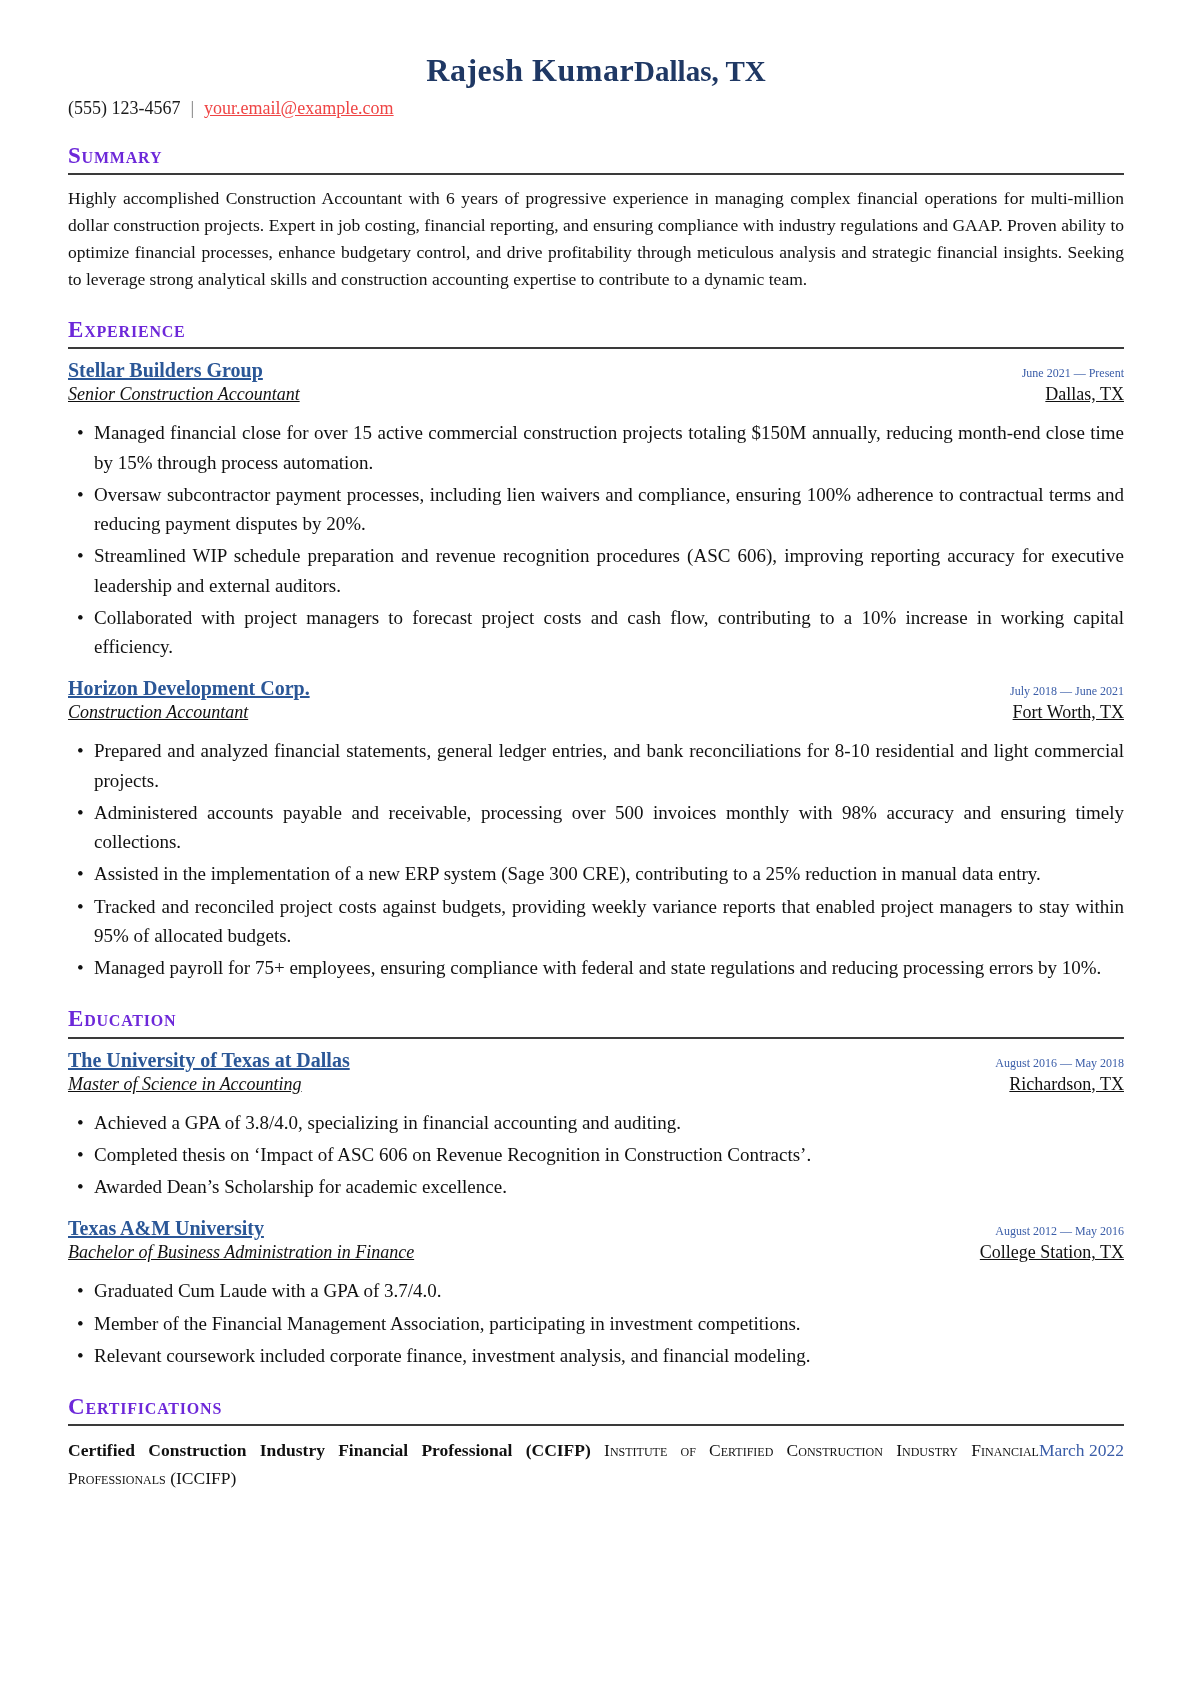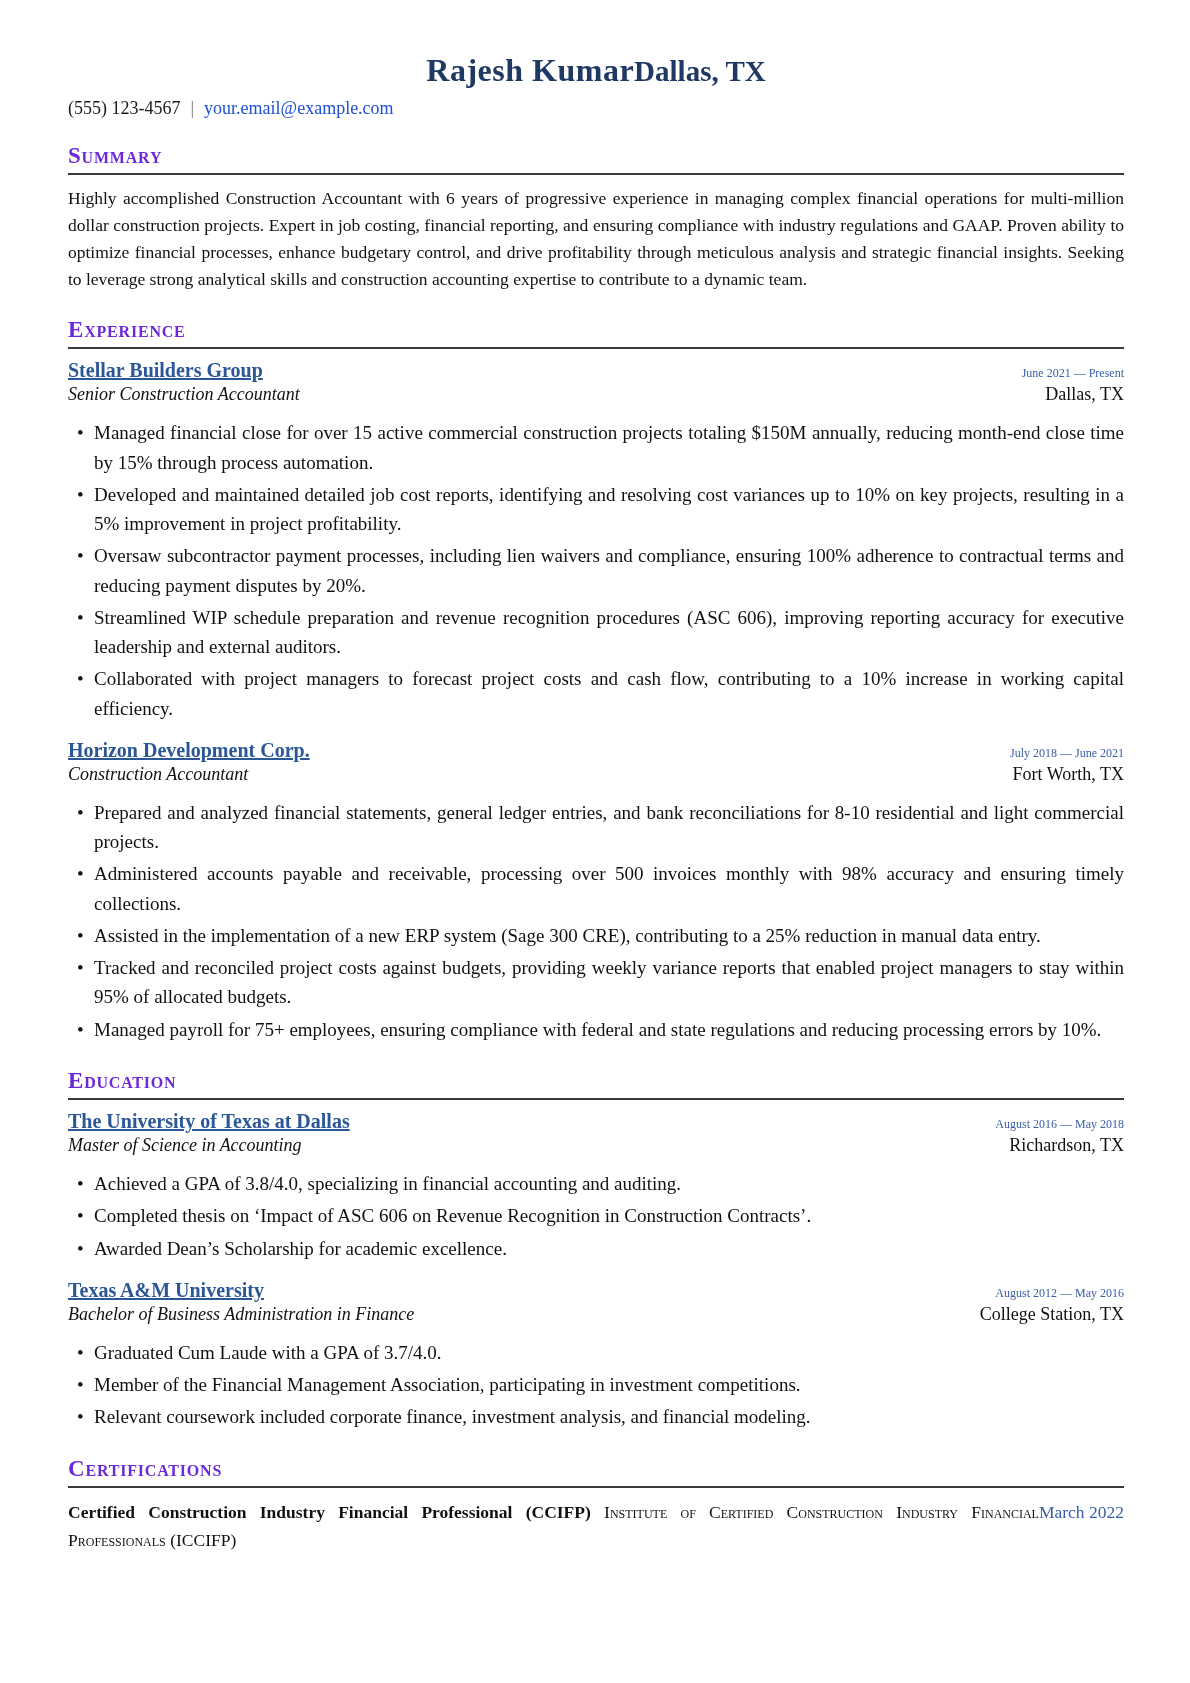--- a/index.html
+++ b/index.html
@@ -29,21 +29,22 @@
     font-weight: bold;
     color: #1f3864;
   }
   .contact-row {
     margin-top: 9px;
     font-size: 18px;
     color: #1a1a1a;
   }
   .contact-sep { color: #777777; margin: 0 10px; }
   .email-link {
-    color: #1d4ed8;
+    color: #ef4444;
+    text-decoration: underline;
     cursor: pointer;
   }
   
   .section { margin-top: 24px; }
   .section-title {
     font-size: 23px;
     font-weight: bold;
     font-variant: small-caps;
     letter-spacing: 0.8px;
     color: #6d28d9;
@@ -77,20 +78,21 @@
   }
   .entry-dates {
     font-size: 12px;
     color: #3a5da8;
   }
   .entry-sub {
     display: flex;
     justify-content: space-between;
     align-items: flex-start;
     margin-top: 2px;
+    text-decoration: underline;
   }
   .entry-role {
     font-size: 18px;
     font-style: italic;
     color: #111111;
   }
   .entry-location {
     font-size: 18px;
     color: #111111;
   }
@@ -152,21 +154,20 @@
     <div class="entry-head">
       <span class="entry-company">Stellar Builders Group</span>
       <span class="entry-dates">June 2021 — Present</span>
     </div>
     <div class="entry-sub">
       <span class="entry-role">Senior Construction Accountant</span>
       <span class="entry-location">Dallas, TX</span>
     </div>
     <ul class="bullets">
       <li>Managed financial close for over 15 active commercial construction projects totaling $150M annually, reducing month-end close time by 15% through process automation.</li>
-      <li>Developed and maintained detailed job cost reports, identifying and resolving cost variances up to 10% on key projects, resulting in a 5% improvement in project profitability.</li>
       <li>Oversaw subcontractor payment processes, including lien waivers and compliance, ensuring 100% adherence to contractual terms and reducing payment disputes by 20%.</li>
       <li>Streamlined WIP schedule preparation and revenue recognition procedures (ASC 606), improving reporting accuracy for executive leadership and external auditors.</li>
       <li>Collaborated with project managers to forecast project costs and cash flow, contributing to a 10% increase in working capital efficiency.</li>
     </ul>
   </div>
 
   <div class="entry">
     <div class="entry-head">
       <span class="entry-company">Horizon Development Corp.</span>
       <span class="entry-dates">July 2018 — June 2021</span>

